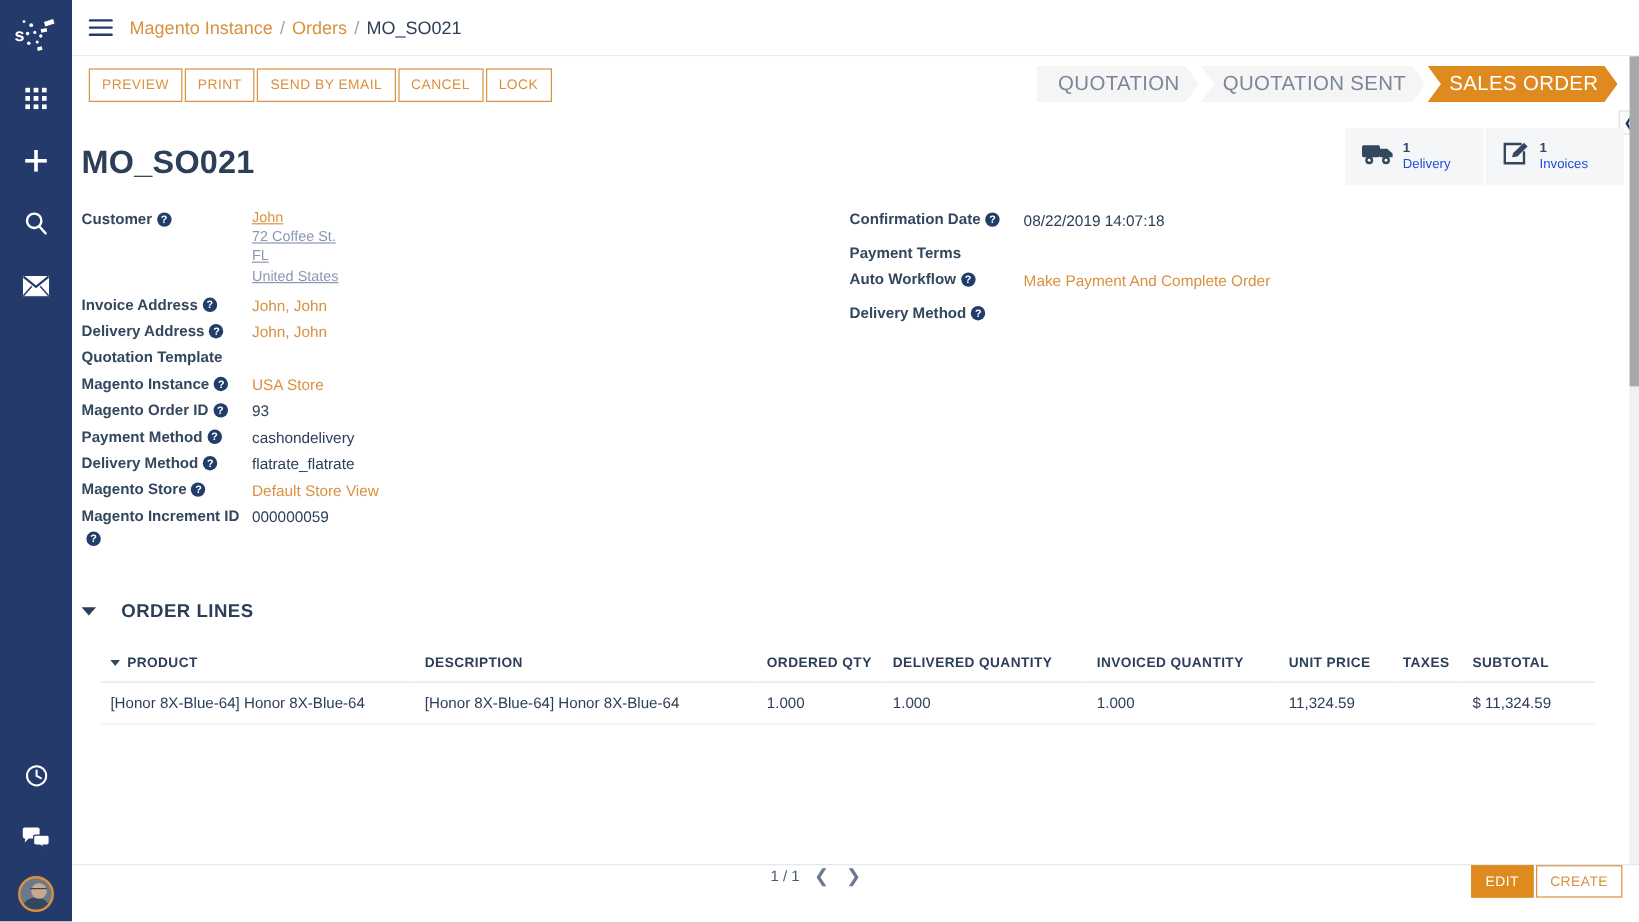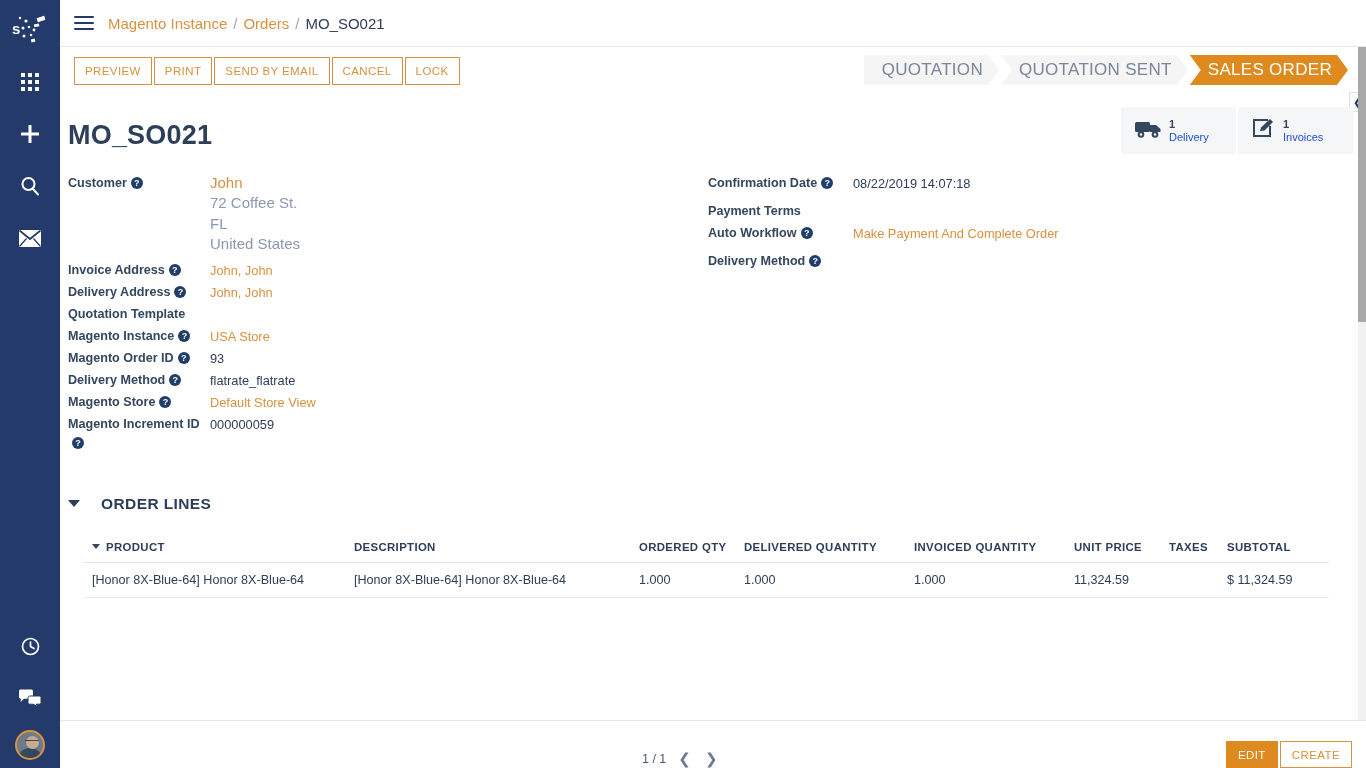--- a/index.html
+++ b/index.html
@@ -143,21 +143,21 @@
   }
   .fcol.right .flabel { width: 145px; flex: 0 0 145px; }
   .fvalue { font-size: 12.8px; color:#2c3e58; line-height: 1.5; padding-top:1px;}
   .fvalue.link { color:#d9913f; cursor:pointer; }
   .help {
     display:inline-block; width: 12px; height: 12px; border-radius:50%;
     background:#213d69; color:#fff; font-size:9px; line-height:12px;
     text-align:center; margin-left:4px; vertical-align: 1px;
     cursor: pointer; font-weight:bold; font-family:"Liberation Sans",sans-serif;
   }
-  .addr-line { font-size:15px; color:#8b97b2; line-height:1.35; }
+  .addr-line { font-size:12px; color:#8b97b2; line-height:1.35;text-decoration:underline; }
   .addr-line.link { color:#d9913f; }
 
   
   .section-head {
     display:flex; align-items:center; gap:21px;
     margin: 42px 0 0 8px;
   }
   .caret { width:0;height:0;border-left:6px solid transparent;border-right:6px solid transparent;border-top:7px solid #2c3e58; cursor:pointer;}
   .caret-sm { width:0;height:0;border-left:4px solid transparent;border-right:4px solid transparent;border-top:5px solid #33475e; margin-right:6px; cursor:pointer;}
   .section-title { font-size:15.5px; font-weight:bold; color:#2c3e58; letter-spacing:.4px;}
@@ -176,21 +176,21 @@
     padding: 10px 8px; border-bottom:1px solid #e9edf4;
     white-space:nowrap;
   }
   table.lines td.num { text-align:left; }
   .th-inner { display:flex; align-items:center; }
 
   
   .bottombar {
     position:absolute; left:0; right:0; bottom:0; height:48px;
     border-top:1px solid #e3e7ef; background:#fff;
-    display:flex; align-items:flex-end;
+    display:flex; align-items:flex-start;
   }
   .pager { margin-left: 582px; display:flex; align-items:center; gap:10px; color:#4a5a75; font-size:12.5px;}
   .pager-arrow { color:#6b7a93; font-size:15px; cursor:pointer; padding:0 2px;}
   .bottom-actions { margin-left:auto; margin-right: 14px; display:flex; }
   .btn-solid {
     background:#df8a1f; color:#fff; border:1px solid #df8a1f;
     font-size:11.5px; letter-spacing:.4px; height:27px; padding:0 11px;
     cursor:pointer; display:flex; align-items:center;
   }
   .btn-outline {
@@ -377,20 +377,24 @@
           <div class="frow">
             <div class="flabel"><span>Magento Instance</span><span class="help">?</span></div>
             <div class="fvalue link">USA Store</div>
           </div>
 
           <div class="frow">
             <div class="flabel"><span>Magento Order ID</span><span class="help">?</span></div>
             <div class="fvalue">93</div>
           </div>
 
+          <div class="frow">
+            <div class="flabel"><span>Payment Method</span><span class="help">?</span></div>
+            <div class="fvalue">cashondelivery</div>
+          </div>
 
           <div class="frow">
             <div class="flabel"><span>Delivery Method</span><span class="help">?</span></div>
             <div class="fvalue">flatrate_flatrate</div>
           </div>
 
           <div class="frow">
             <div class="flabel"><span>Magento Store</span><span class="help">?</span></div>
             <div class="fvalue link">Default Store View</div>
           </div>

